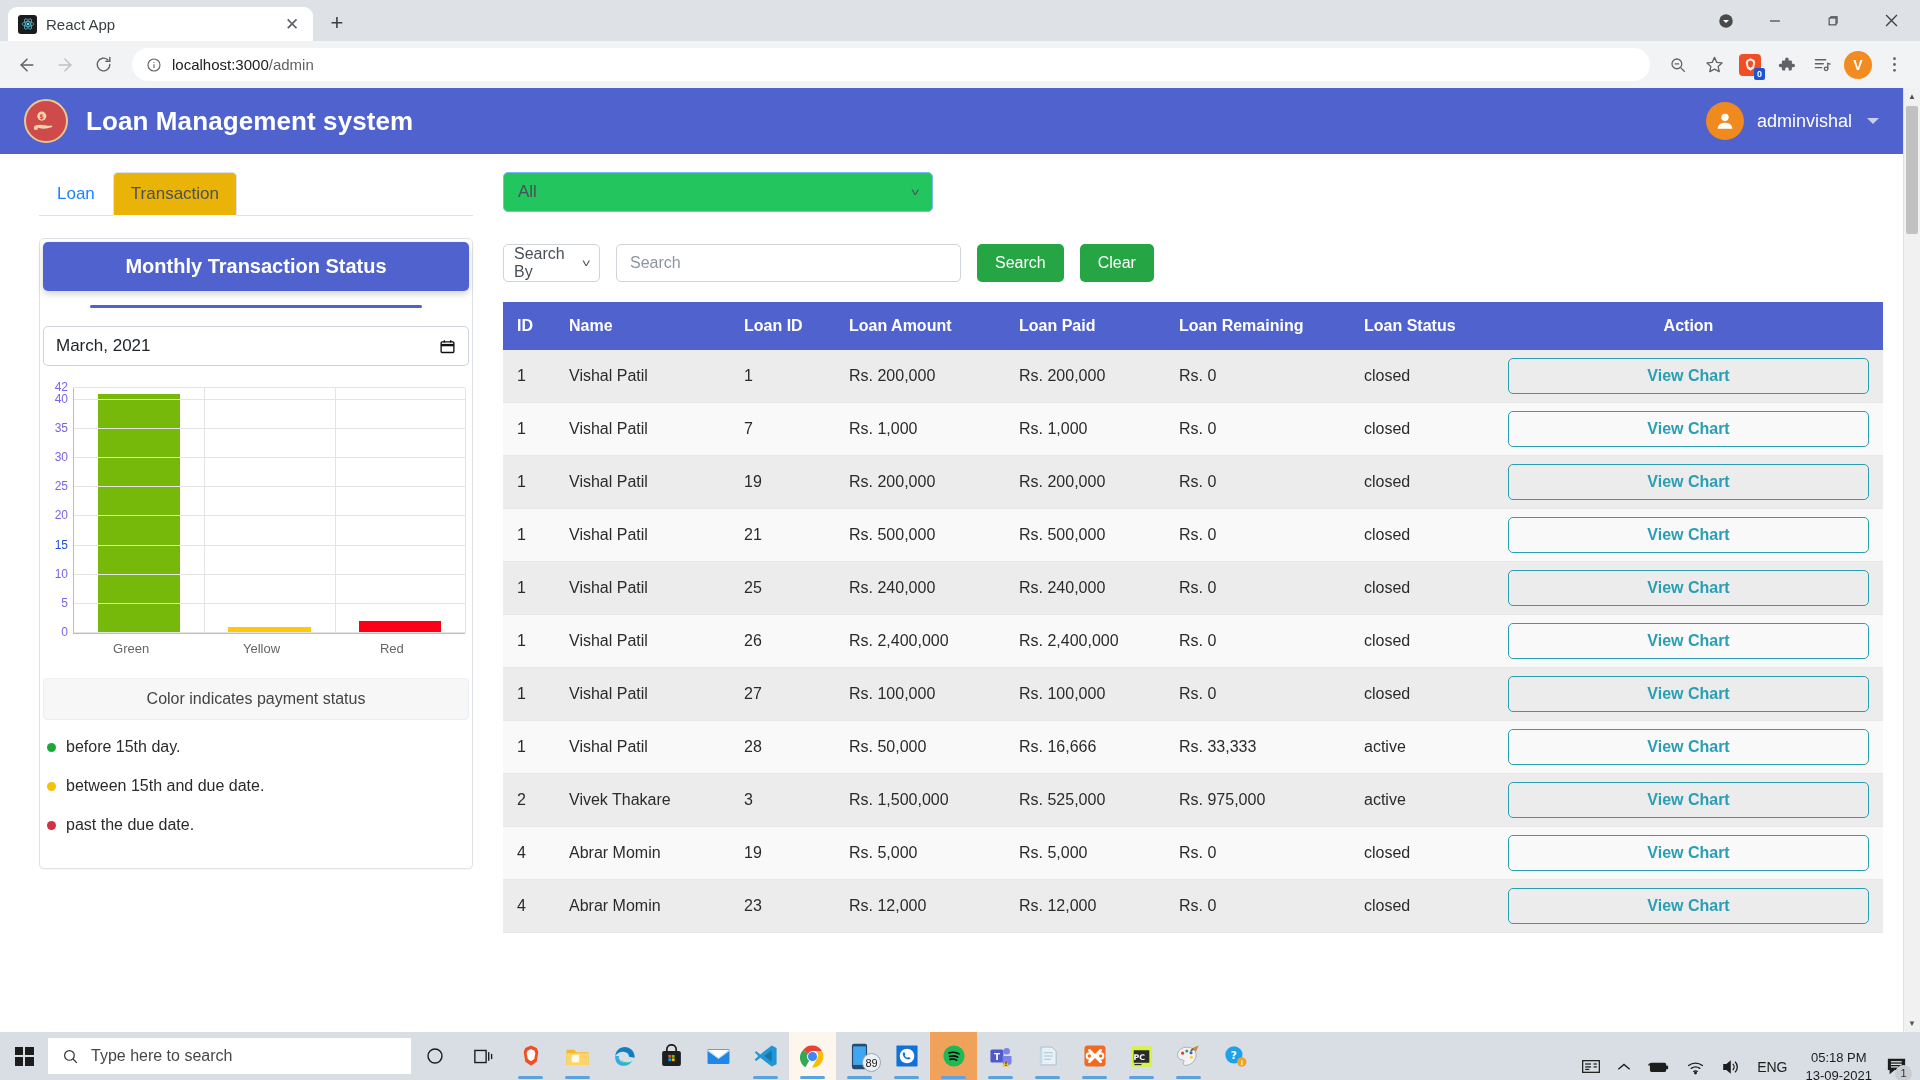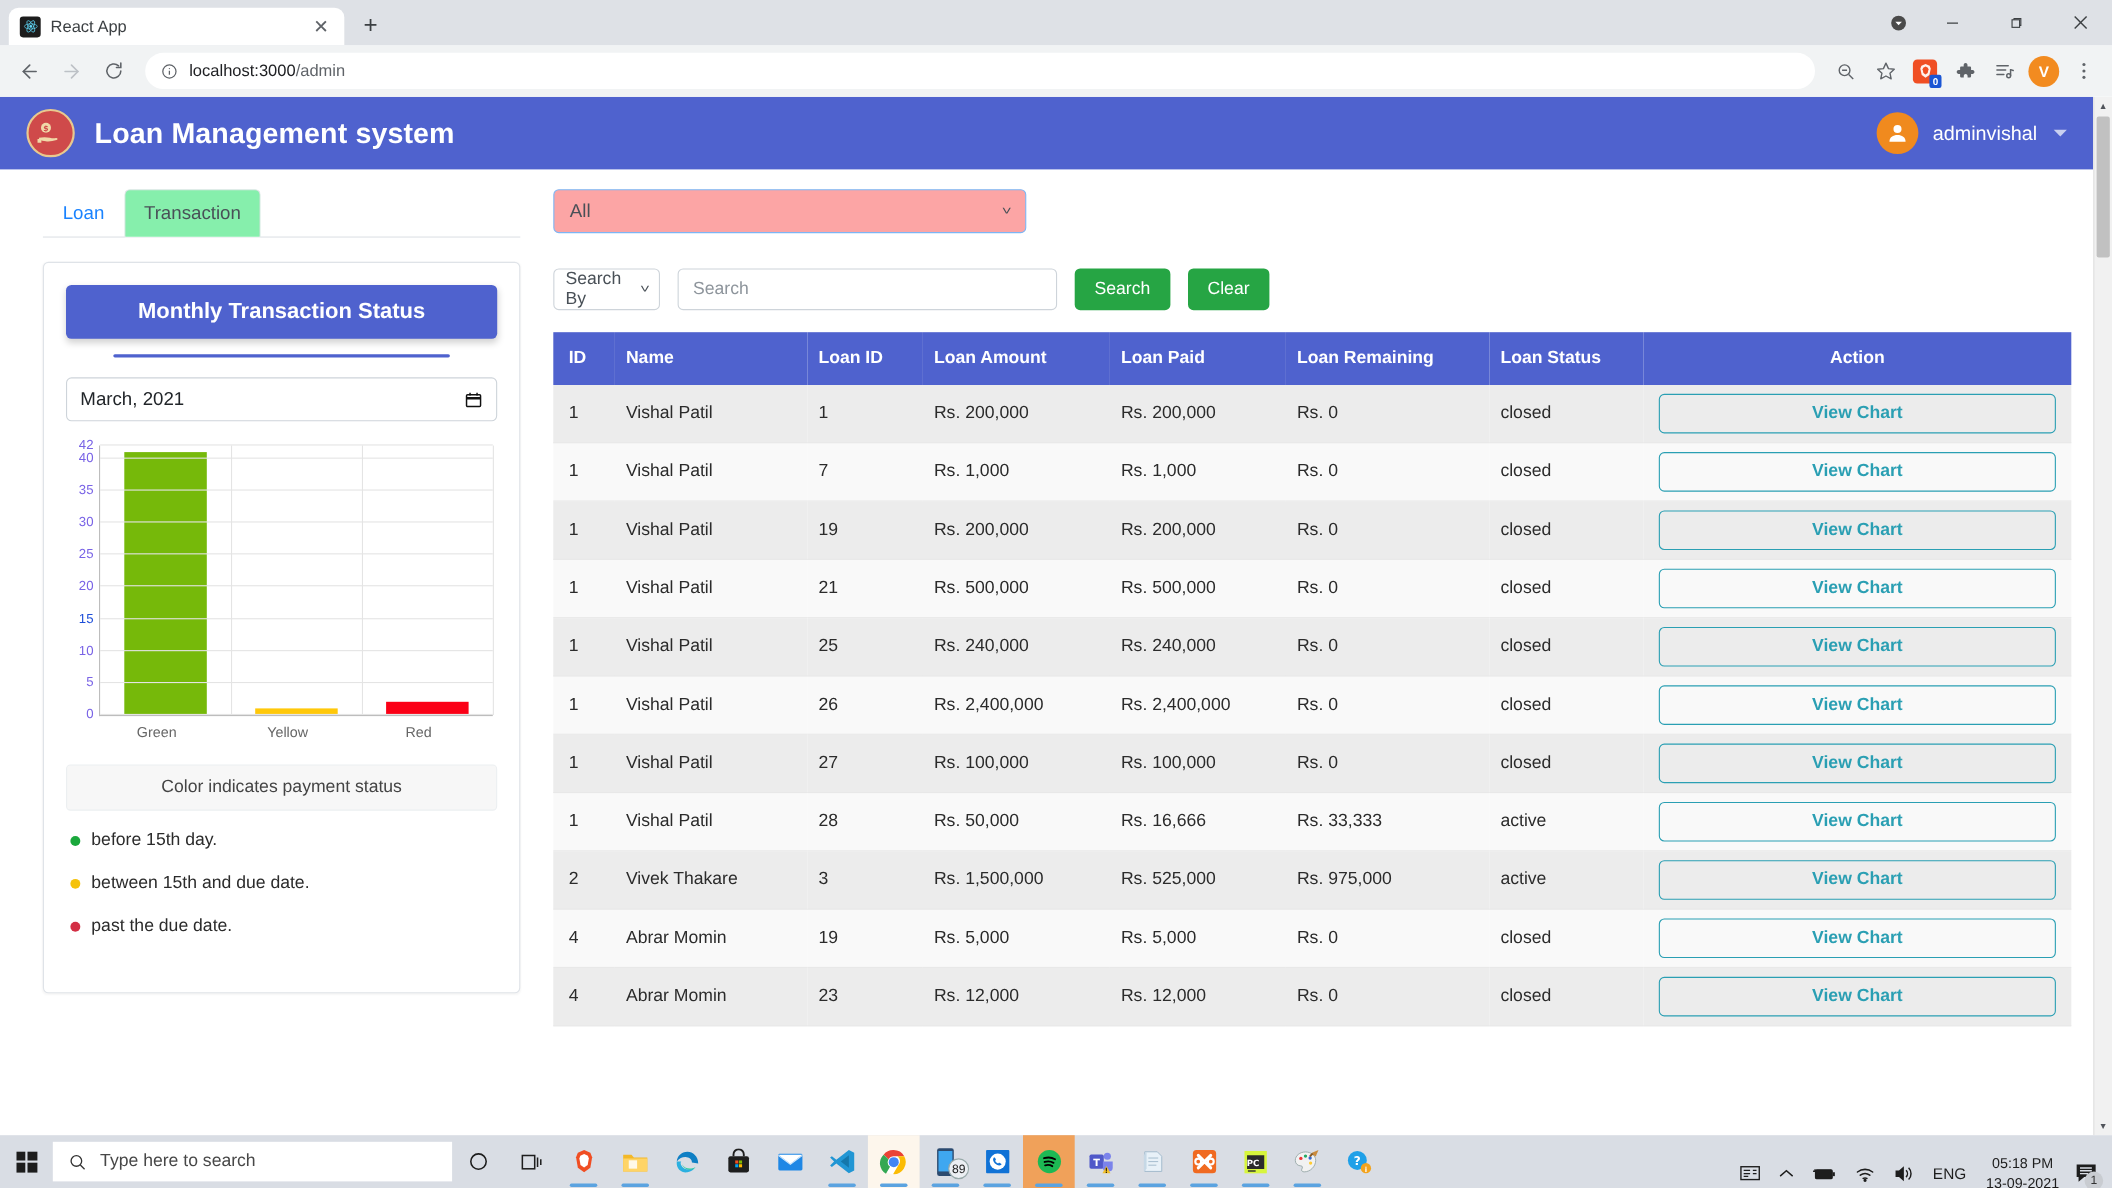--- a/index.html
+++ b/index.html
@@ -248,30 +248,30 @@
     padding: 10px 17px;
     font-size: 17px;
     color: #1a83ff;
     border: 1px solid transparent;
     border-radius: 5px 5px 0 0;
     margin-bottom: -1px;
     line-height: 1.3;
   }
   .tab-item.active {
     color: #495057;
-    background: #86efac;
+    background: #eab308;
     border-color: #dee2e6 #dee2e6 #fff;
   }
 
   
   .card {
     border: 1px solid #dfe3e8;
     border-radius: 5px;
     background: #fff;
-    padding: 20px;
+    padding: 3px;
     box-shadow: 0 1px 2px rgba(0,0,0,0.04);
   }
   .card-title-btn {
     background: #4f62ce;
     color: #fff;
     font-size: 20px;
     font-weight: bold;
     text-align: center;
     padding: 13px 10px;
     border-radius: 5px;
@@ -383,21 +383,21 @@
     width: 430px;
     height: 40px;
     border: 1px solid #7cb6f5;
     border-radius: 5px;
     display: flex;
     align-items: center;
     justify-content: space-between;
     padding: 0 14px;
     font-size: 17px;
     color: #495057;
-    background: #fca5a5;
+    background: #22c55e;
     margin-bottom: 32px;
   }
   .search-row { display: flex; gap: 16px; align-items: center; margin-bottom: 20px; }
   .sel {
     height: 38px;
     border: 1px solid #ced4da;
     border-radius: 5px;
     display: flex;
     align-items: center;
     justify-content: space-between;

